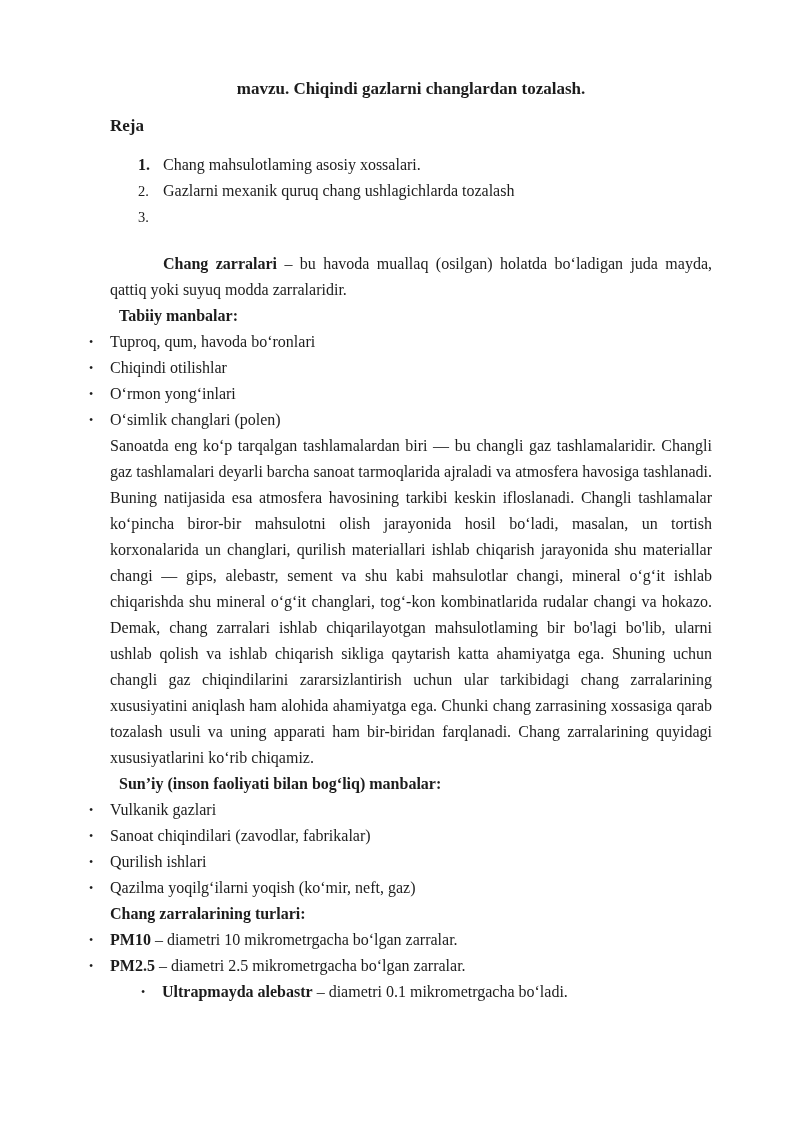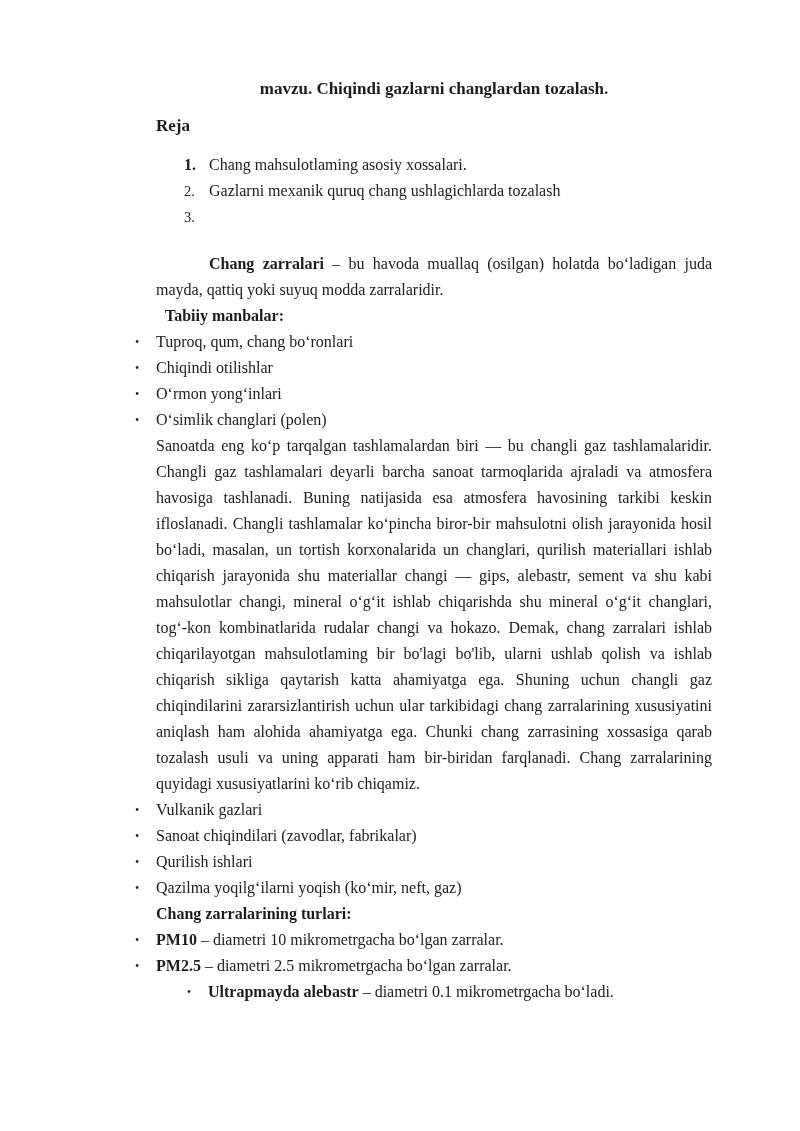--- a/index.html
+++ b/index.html
@@ -11,21 +11,20 @@
     width: 767px;
     height: 1131px;
     background: #ffffff;
     color: #1c1c1c;
     font-family: "Liberation Serif", "DejaVu Serif", serif;
     font-size: 16px;
     line-height: 26px;
     position: relative;
     overflow: hidden;
     box-sizing: border-box;
-    padding-left: 46px;
   }
   .content {
     padding: 76px 55px 0 110px;
   }
   .doc-title {
     text-align: center;
     font-weight: bold;
     font-size: 17px;
     margin: 0 0 11px 0;
   }
@@ -116,38 +115,39 @@
       </div>
     </div>
 
     <p class="definition"><span class="bold">Chang zarralari</span><span> – bu havoda muallaq (osilgan) holatda bo‘ladigan juda mayda, qattiq yoki suyuq modda zarralaridir.</span></p>
 
     <p class="section-heading">Tabiiy manbalar:</p>
 
     <div class="bullet-list">
       <div class="bullet-item">
         <span class="bullet-marker">•</span>
-        <span class="bullet-text">Tuproq, qum, chang bo‘ronlari</span>
+        <span class="bullet-text">Tuproq, qum, havoda bo‘ronlari</span>
       </div>
       <div class="bullet-item">
         <span class="bullet-marker">•</span>
         <span class="bullet-text">Chiqindi otilishlar</span>
       </div>
       <div class="bullet-item">
         <span class="bullet-marker">•</span>
         <span class="bullet-text">O‘rmon yong‘inlari</span>
       </div>
       <div class="bullet-item">
         <span class="bullet-marker">•</span>
         <span class="bullet-text">O‘simlik changlari (polen)</span>
       </div>
     </div>
 
     <p class="body-paragraph">Sanoatda eng ko‘p tarqalgan tashlamalardan biri — bu changli gaz tashlamalaridir. Changli gaz tashlamalari deyarli barcha sanoat tarmoqlarida ajraladi va atmosfera havosiga tashlanadi. Buning natijasida esa atmosfera havosining tarkibi keskin ifloslanadi. Changli tashlamalar ko‘pincha biror-bir mahsulotni olish jarayonida hosil bo‘ladi, masalan, un tortish korxonalarida un changlari, qurilish materiallari ishlab chiqarish jarayonida shu materiallar changi — gips, alebastr, sement va shu kabi mahsulotlar changi, mineral o‘g‘it ishlab chiqarishda shu mineral o‘g‘it changlari, tog‘-kon kombinatlarida rudalar changi va hokazo. Demak, chang zarralari ishlab chiqarilayotgan mahsulotlaming bir bo'lagi bo'lib, ularni ushlab qolish va ishlab chiqarish sikliga qaytarish katta ahamiyatga ega. Shuning uchun changli gaz chiqindilarini zararsizlantirish uchun ular tarkibidagi chang zarralarining xususiyatini aniqlash ham alohida ahamiyatga ega. Chunki chang zarrasining xossasiga qarab tozalash usuli va uning apparati ham bir-biridan farqlanadi. Chang zarralarining quyidagi xususiyatlarini ko‘rib chiqamiz.</p>
 
+    <p class="section-heading">Sun’iy (inson faoliyati bilan bog‘liq) manbalar:</p>
 
     <div class="bullet-list">
       <div class="bullet-item">
         <span class="bullet-marker">•</span>
         <span class="bullet-text">Vulkanik gazlari</span>
       </div>
       <div class="bullet-item">
         <span class="bullet-marker">•</span>
         <span class="bullet-text">Sanoat chiqindilari (zavodlar, fabrikalar)</span>
       </div>

